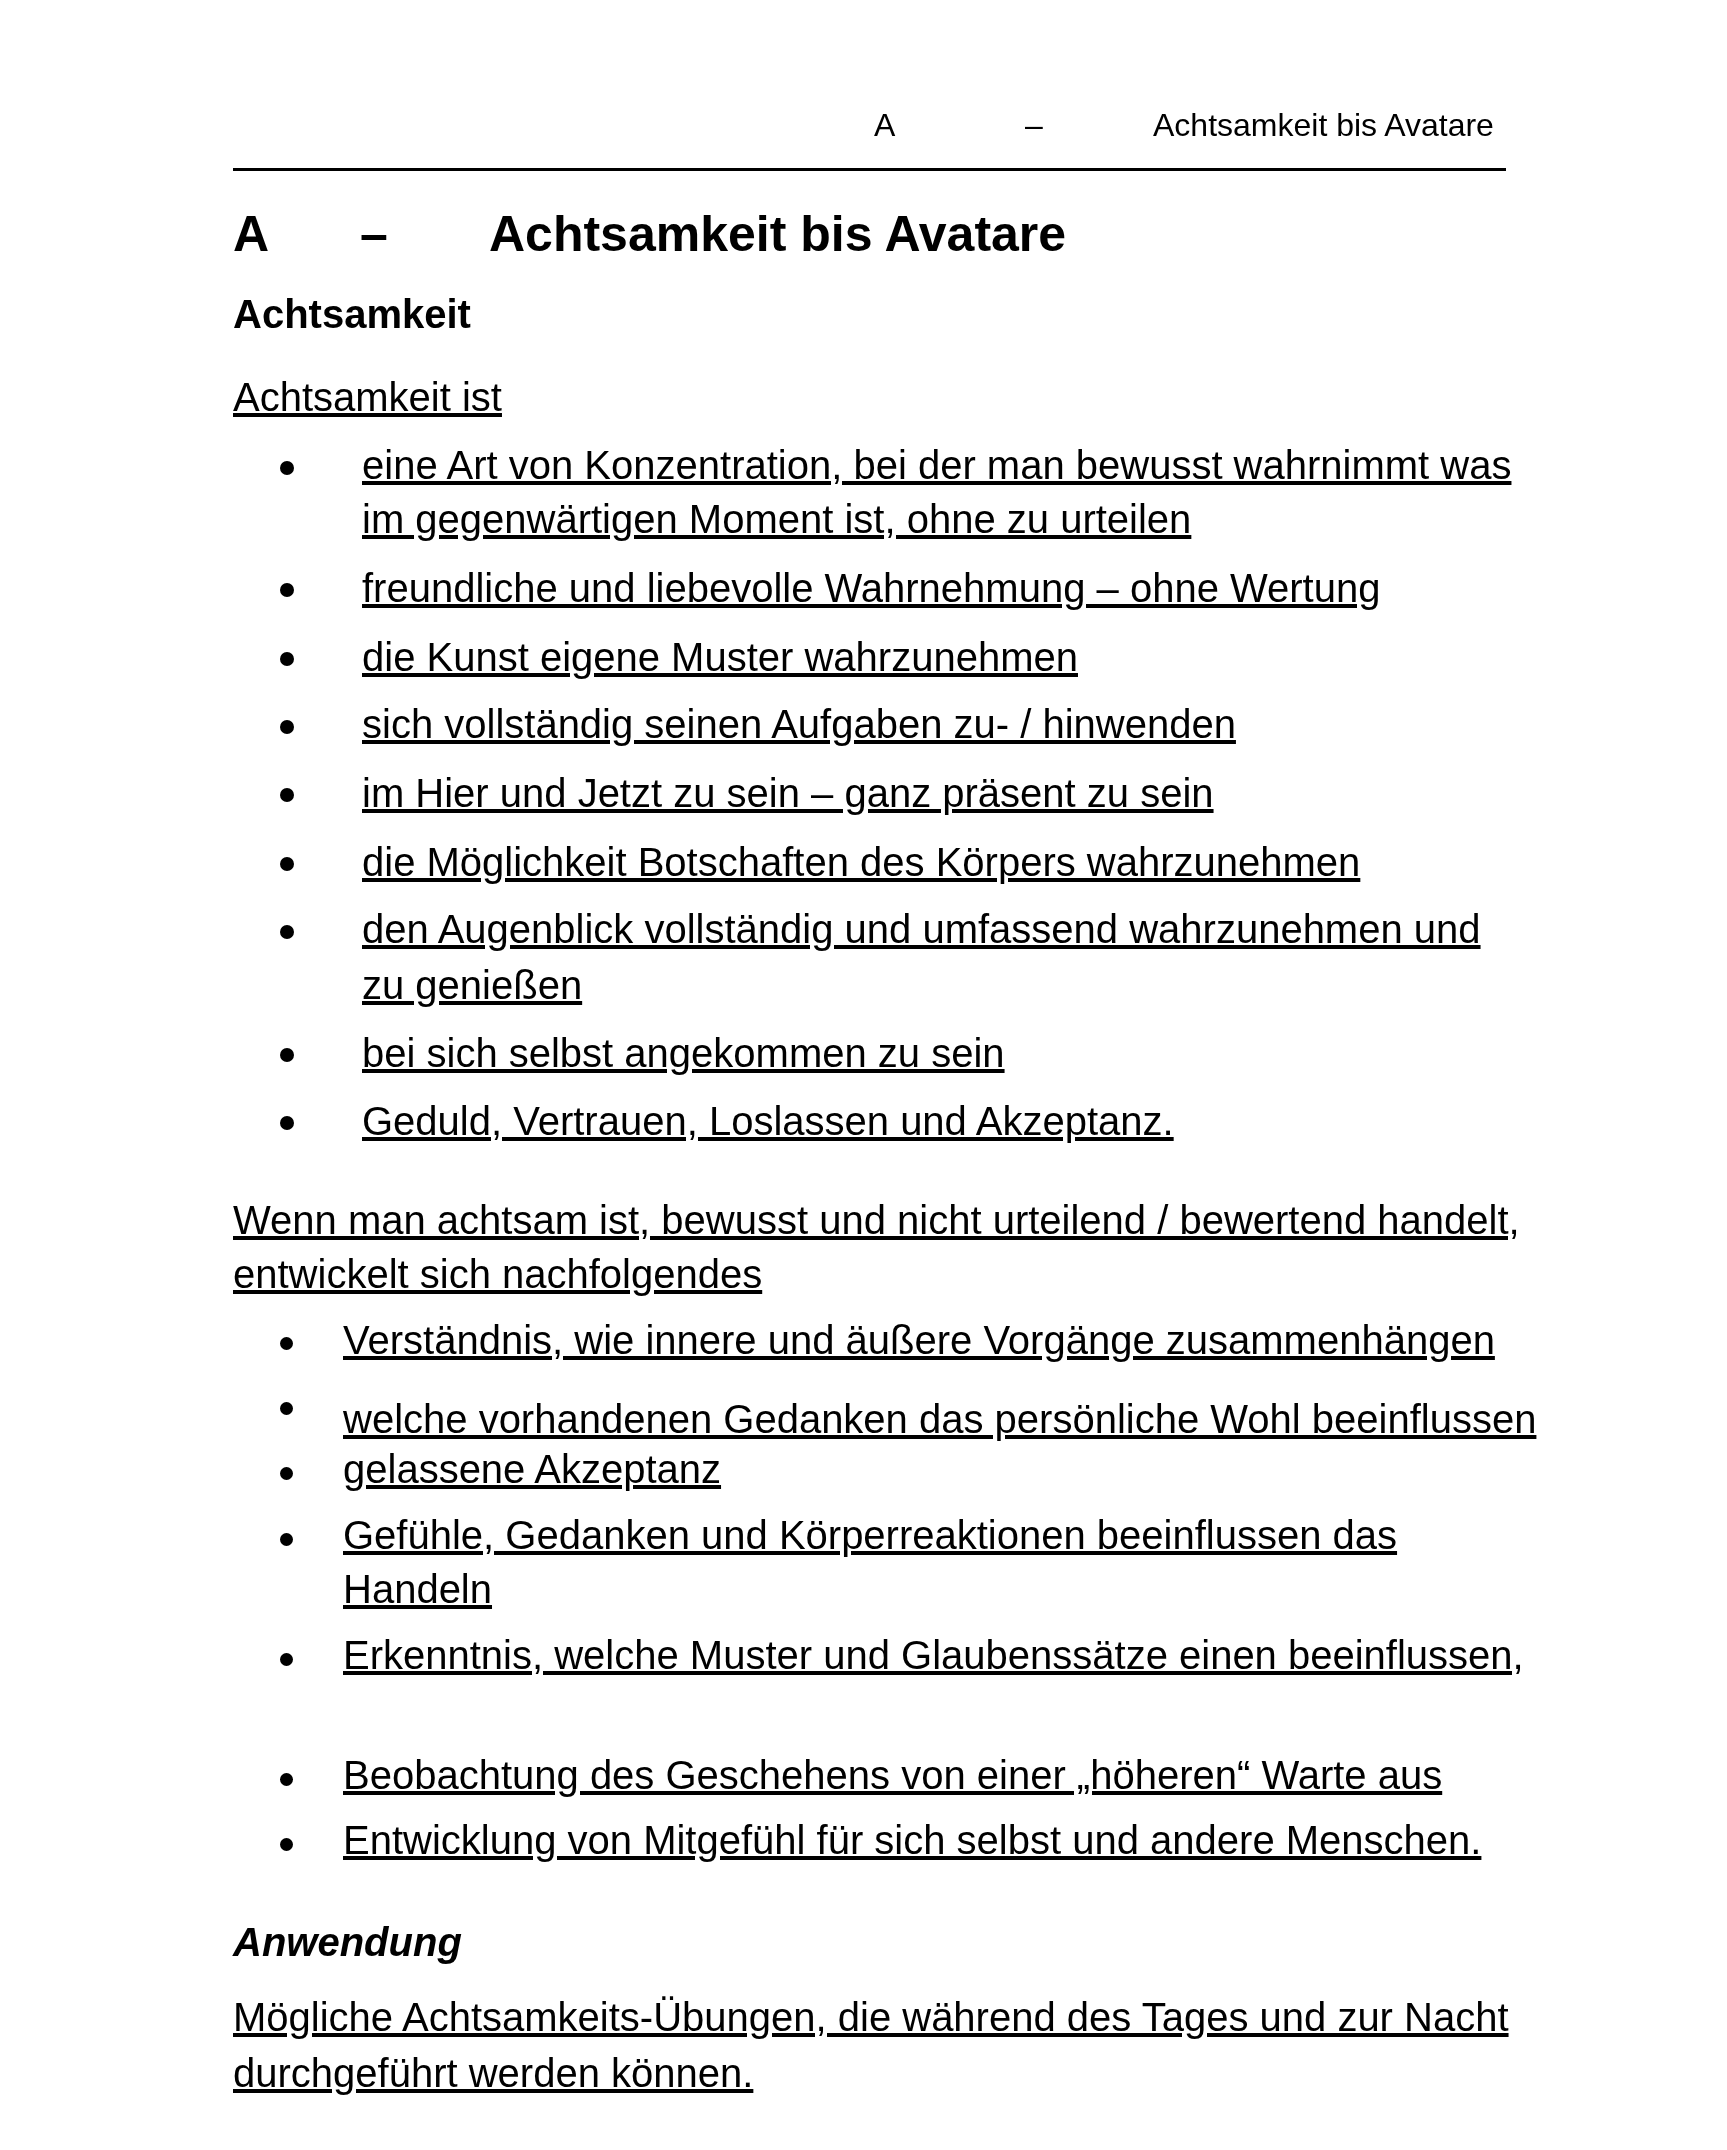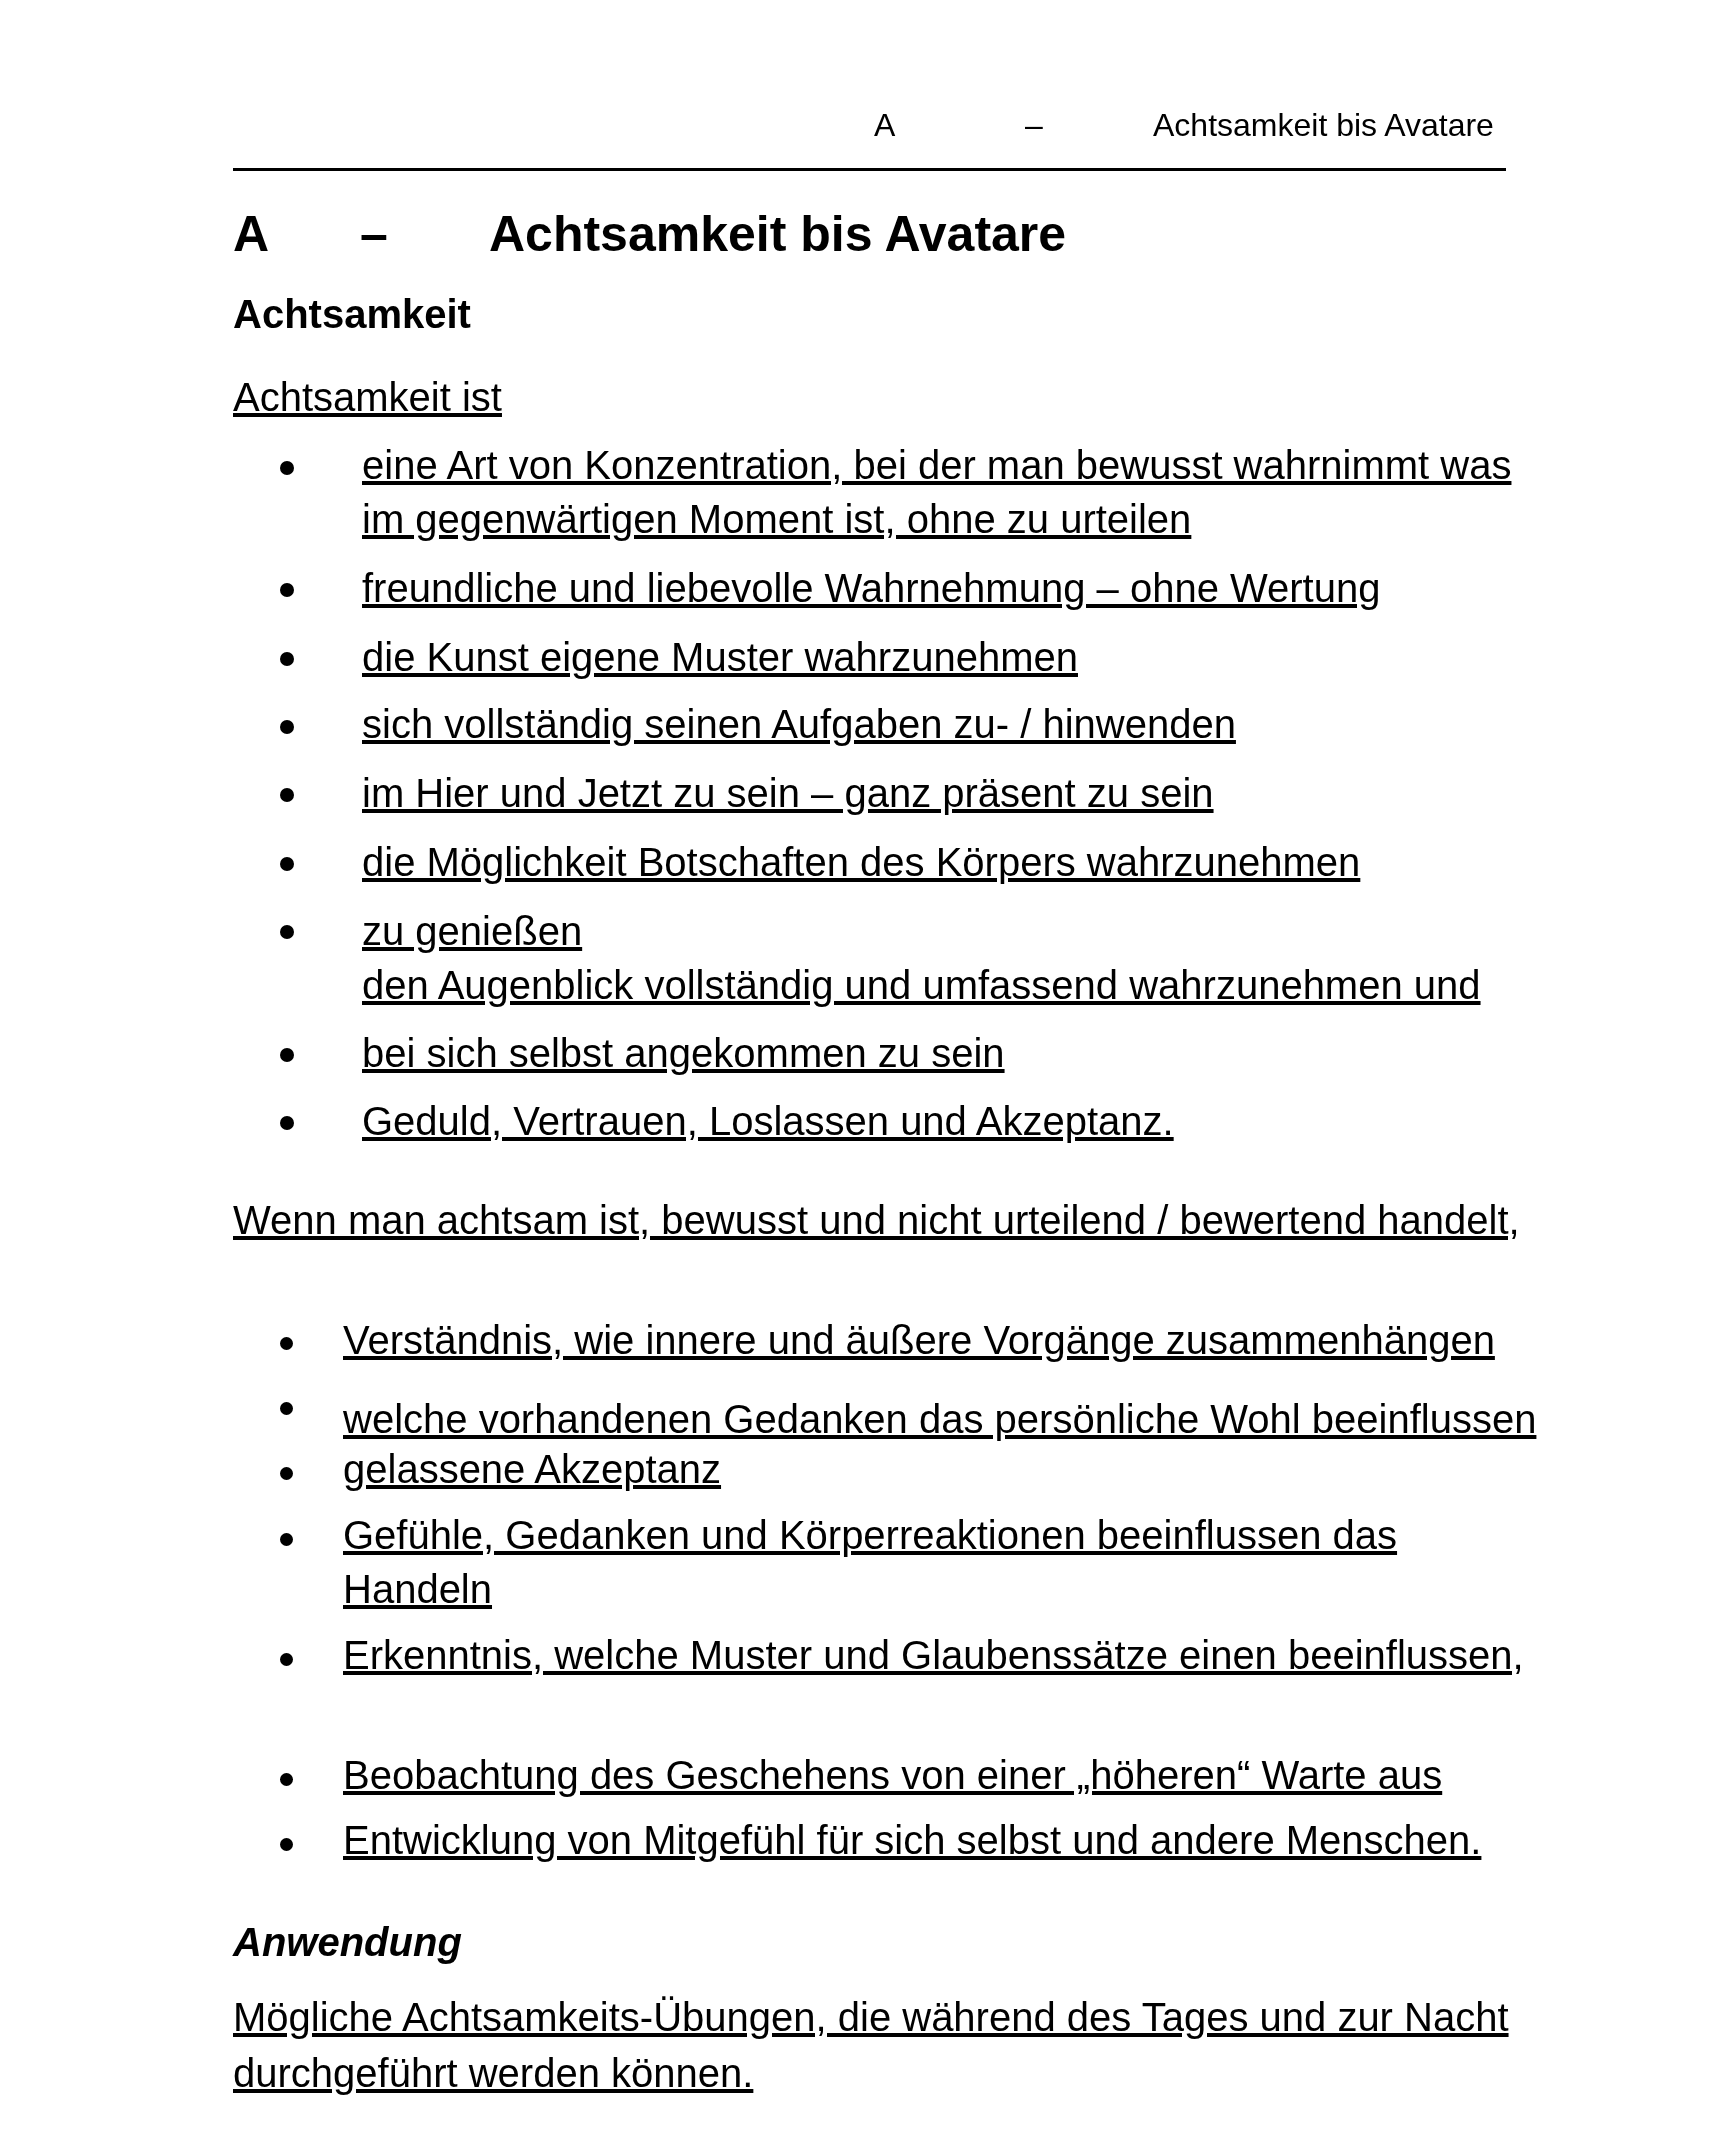--- a/index.html
+++ b/index.html
@@ -103,40 +103,41 @@
   </div>
   <div>
     <span class="bullet-dot" style="left:280px; top:857px;"></span>
     <div class="abs body-text" style="left:362px; top:835px;">
       <span class="line">die Möglichkeit Botschaften des Körpers wahrzunehmen</span>
     </div>
   </div>
   <div>
     <span class="bullet-dot" style="left:280px; top:925px;"></span>
     <div class="abs body-text" style="left:362px; top:902px;">
+      <span class="line">den Augenblick vollständig und umfassend wahrzunehmen und</span>
       <span class="line line-gap-130">zu genießen</span>
-      <span class="line">den Augenblick vollständig und umfassend wahrzunehmen und</span>
     </div>
   </div>
   <div>
     <span class="bullet-dot" style="left:280px; top:1048px;"></span>
     <div class="abs body-text" style="left:362px; top:1026px;">
       <span class="line">bei sich selbst angekommen zu sein</span>
     </div>
   </div>
   <div>
     <span class="bullet-dot" style="left:280px; top:1116px;"></span>
     <div class="abs body-text" style="left:362px; top:1094px;">
       <span class="line">Geduld, Vertrauen, Loslassen und Akzeptanz.</span>
     </div>
   </div>
 </div>
 
 <div class="abs body-text" style="left:233px; top:1193px;">
   <span class="line">Wenn man achtsam ist, bewusst und nicht urteilend / bewertend handelt,</span>
+  <span class="line">entwickelt sich nachfolgendes</span>
 </div>
 
 <div class="list2">
   <div>
     <span class="bullet-dot" style="left:280px; top:1337px;"></span>
     <div class="abs body-text" style="left:343px; top:1313px;">
       <span class="line">Verständnis, wie innere und äußere Vorgänge zusammenhängen</span>
     </div>
   </div>
   <div>

